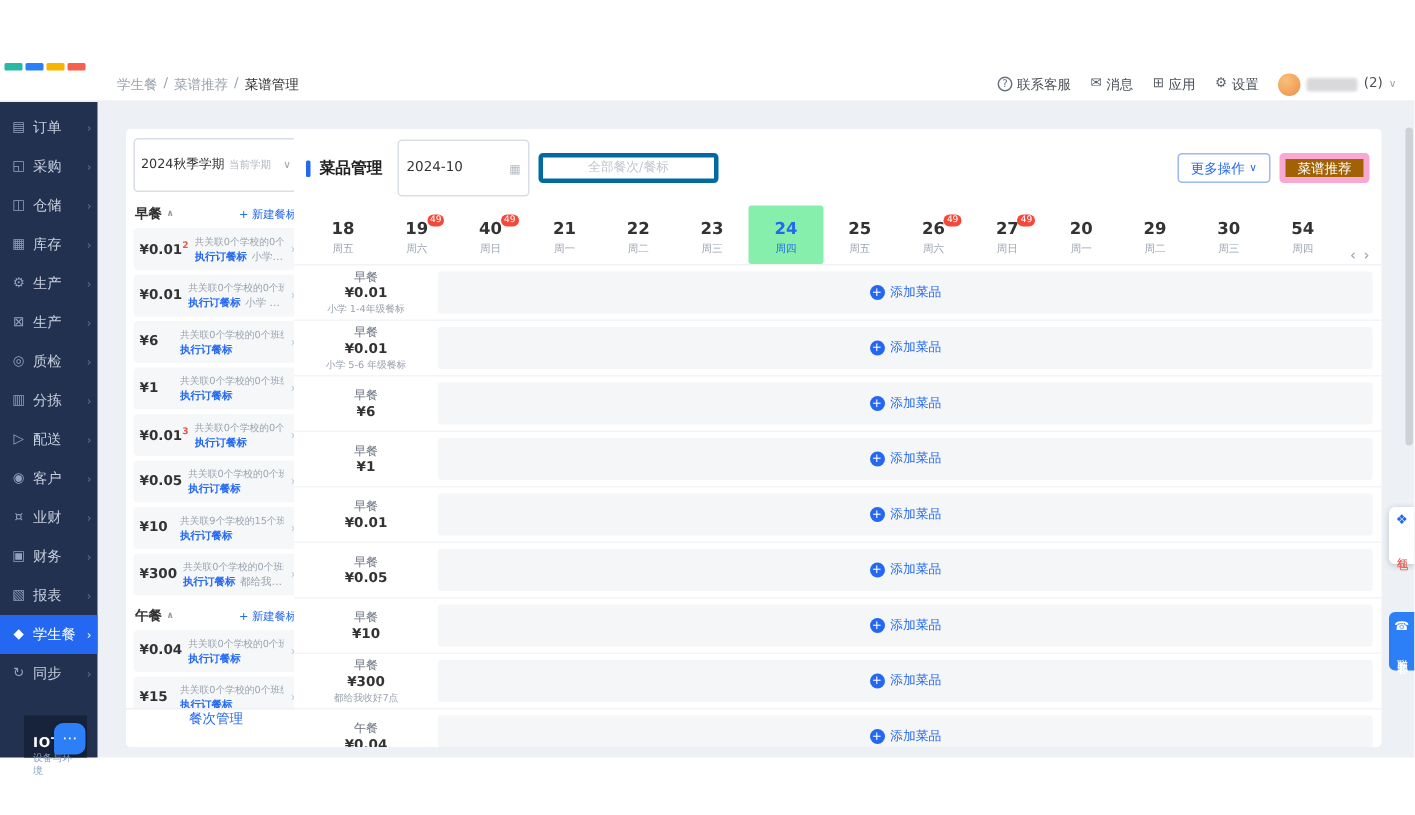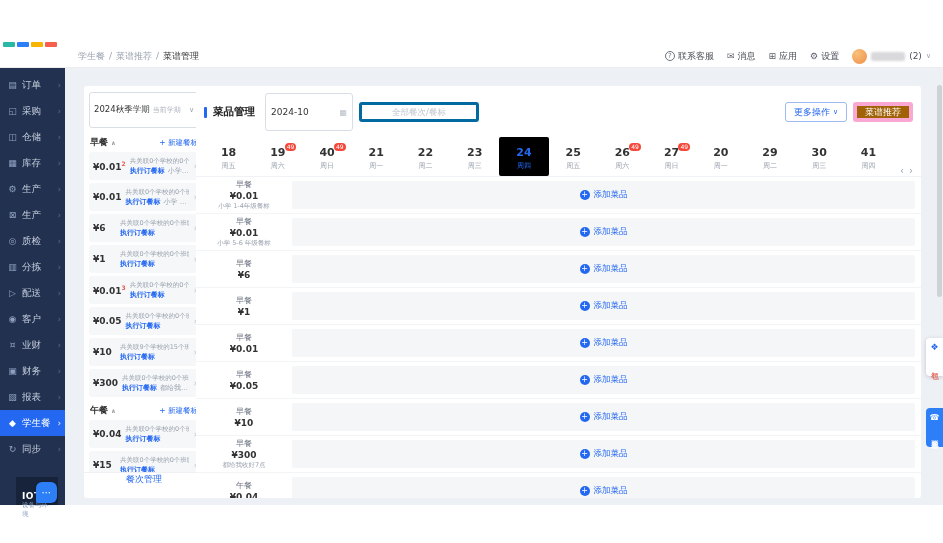--- a/index.html
+++ b/index.html
@@ -75,21 +75,21 @@
   .search-input::placeholder { color:#c0c6cf; }
   .btn { height:20px; border-radius:3px; font-size:9px; padding:0 8px; display:flex; align-items:center; gap:3px; font-family:inherit; cursor:pointer; white-space:nowrap; }
   .btn.ghost { background:#fff; border:1px solid #9db9f2; color:#2468f2; margin-left:auto; }
   .btn.primary { background:#a16207; border:4px solid #f9a8d4; color:#fff; }
   .calendar-row { display:flex; align-items:flex-end; padding:0 6px 0 8px; border-bottom:1px solid #f0f2f5; }
   .cal-days { flex:1; display:flex; }
   .cal-day { flex:1; text-align:center; padding:4px 0 5px; cursor:pointer; border-radius:2px; }
   .cal-date { font-size:11px; font-weight:bold; color:#333; position:relative; display:inline-block; line-height:1.1; }
   .badge { position:absolute; top:-4px; left:95%; background:#f5483b; color:#fff; font-size:6px; line-height:1; padding:1px 2px; border-radius:5px; font-weight:normal; }
   .cal-week { font-size:7px; color:#9aa3af; margin-top:1px; }
-  .cal-day.selected { background:#000000; }
+  .cal-day.selected { background:#86efac; }
   .cal-day.selected .cal-date, .cal-day.selected .cal-week { color:#2468f2; }
   .cal-nav { display:flex; align-items:center; gap:5px; color:#9aa3af; font-size:10px; padding:0 2px 0 7px; }
   .cal-nav span { cursor:pointer; }
   .rows { flex:1; overflow:hidden; }
   .meal-row { display:flex; align-items:stretch; height:37px; border-bottom:1px solid #f3f4f6; }
   .row-label { width:96px; display:flex; flex-direction:column; align-items:center; justify-content:center; gap:1px; }
   .row-meal { font-size:8px; color:#6b7280; }
   .row-price { font-size:9px; font-weight:bold; color:#333; }
   .row-desc { font-size:6.5px; color:#9aa3af; white-space:nowrap; }
   .row-bar { flex:1; background:#f5f6f8; margin:4px 6px 4px 0; border-radius:2px; display:flex; align-items:center; justify-content:center; }
@@ -482,21 +482,21 @@
               <div class="cal-date"><span>29</span></div>
               <div class="cal-week">周二</div>
             </div>
 
             <div class="cal-day">
               <div class="cal-date"><span>30</span></div>
               <div class="cal-week">周三</div>
             </div>
 
             <div class="cal-day">
-              <div class="cal-date"><span>41</span></div>
+              <div class="cal-date"><span>54</span></div>
               <div class="cal-week">周四</div>
             </div>
           </div>
         <div class="cal-nav">
           <span>‹</span>
           <span>›</span>
         </div>
       </div>
 
       <div class="rows">

